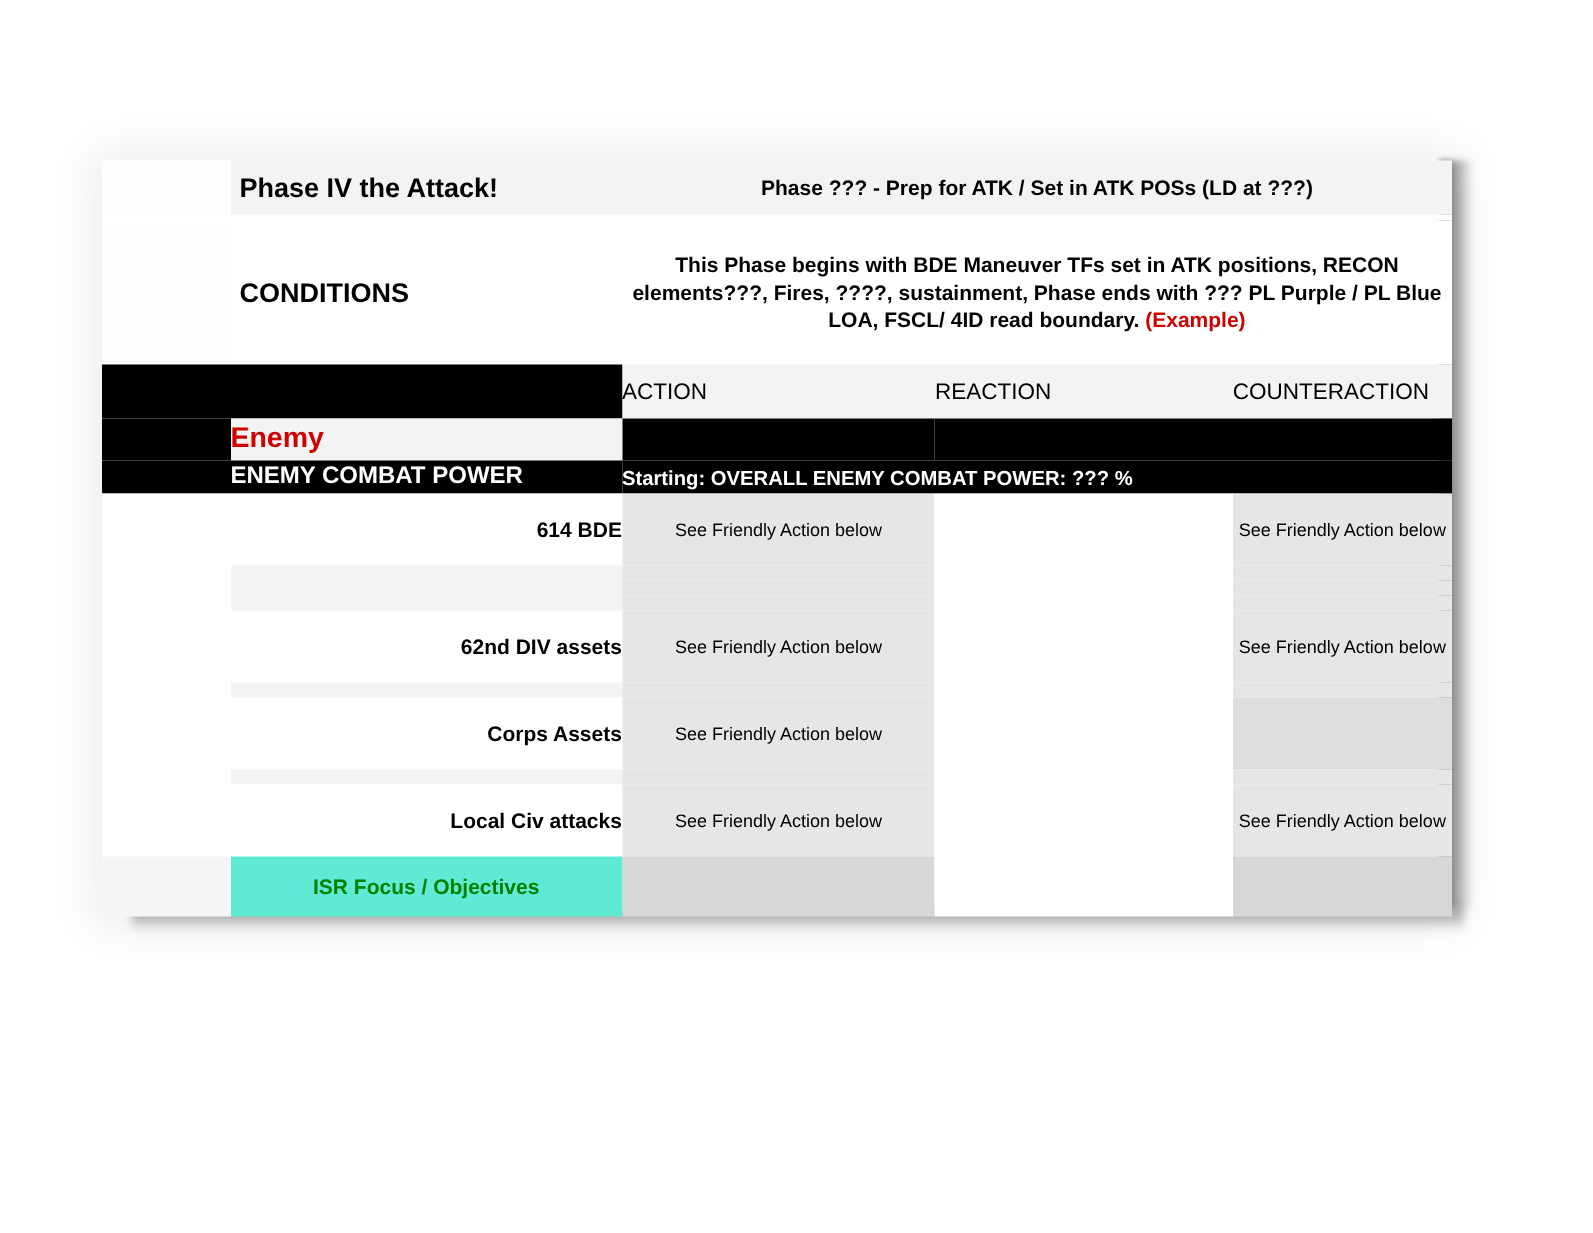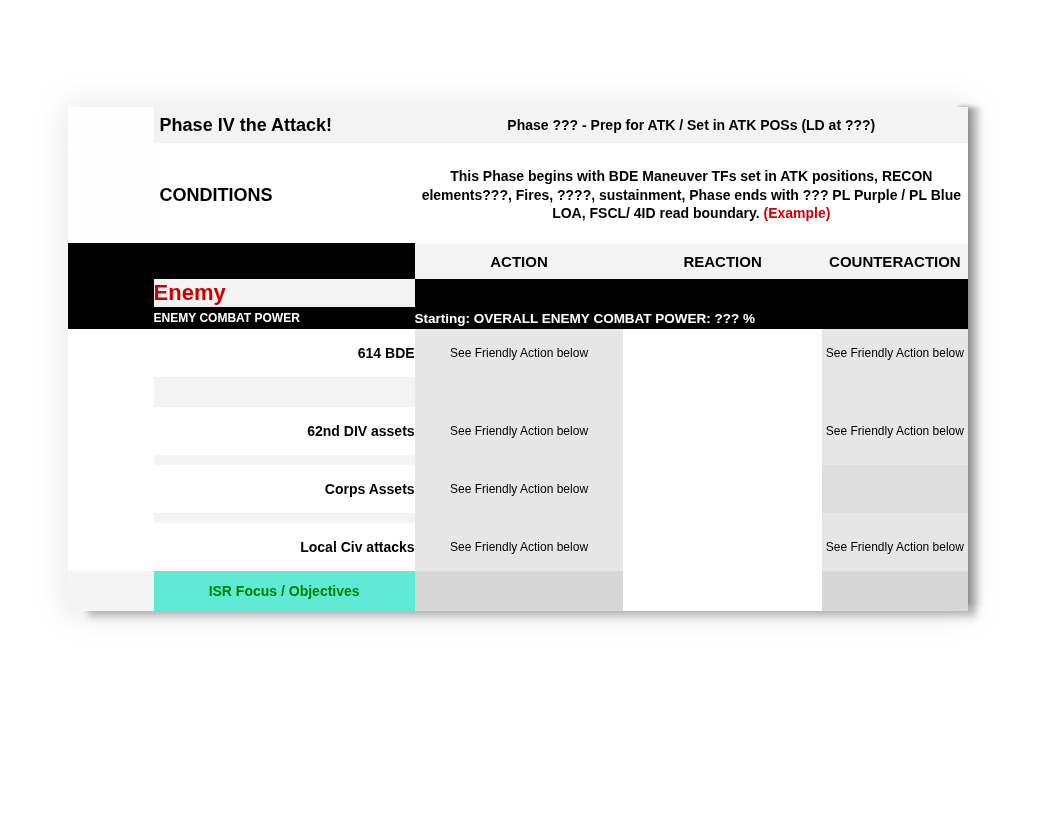--- a/index.html
+++ b/index.html
@@ -120,34 +120,34 @@
   .cond-text {
     font-weight: bold;
     font-size: 14px;
     color: #000;
     text-align: center;
     padding: 0 6px;
     line-height: 1.35;
   }
   .cond-text .example { color: #d00000; }
   .head-label {
-    font-weight: bold;
+    font-weight: normal;
     font-size: 15px;
-    text-align: center;
+    text-align: left;
     color: #000;
   }
   .enemy-label {
     font-weight: bold;
-    font-size: 22px;
+    font-size: 19px;
     color: #d00000;
     padding-left: 0;
   }
   .power-label {
     font-weight: bold;
-    font-size: 12px;
+    font-size: 16px;
     color: #fff;
     padding-left: 0;
   }
   .power-right {
     font-weight: bold;
     font-size: 13.5px;
     color: #fff;
     padding-left: 0;
   }
   .unit-name {

